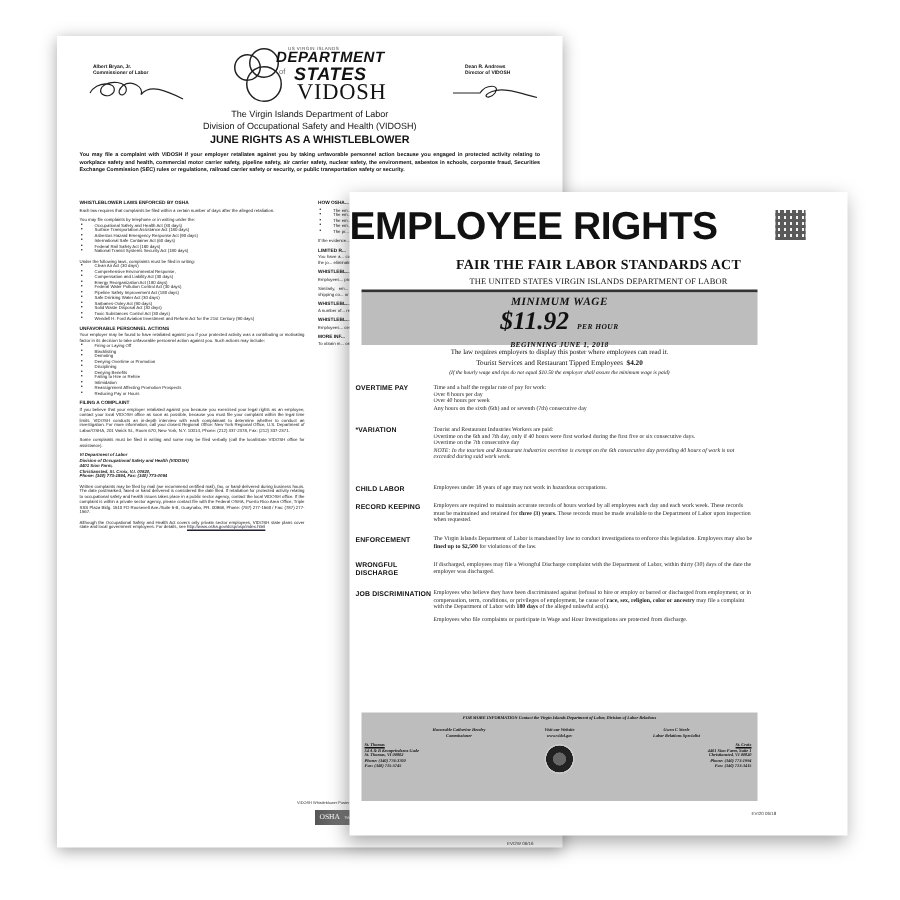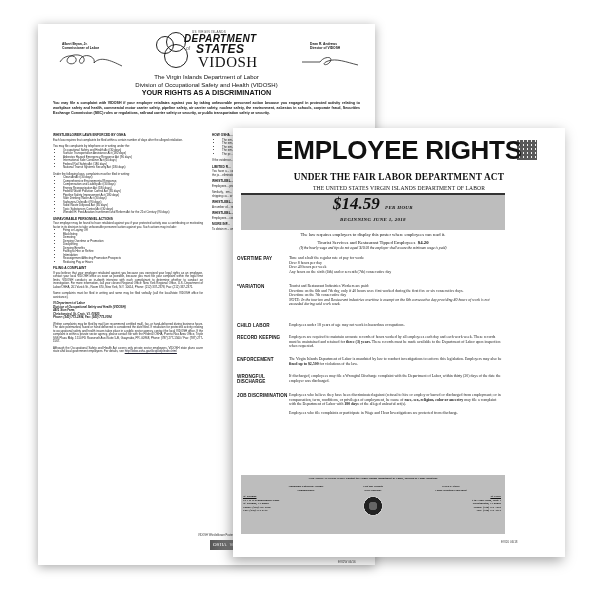--- a/index.html
+++ b/index.html
@@ -38,21 +38,21 @@
   .wb-col li { margin: 0; }
   .wb-col .addr { font-style: italic; font-weight: bold; margin-bottom: 3px; }
   .wb-col a { color: #223; text-decoration: underline; }
 
   .wb-footer { position: absolute; left: 160px; top: 510px; font-size: 2.6px; color: #333; }
   .osha { position: absolute; left: 172px; top: 516px; width: 70px; height: 10px; background: linear-gradient(90deg,#555 0%,#888 40%,#aaa 70%,#666 100%); color: #fff; font-size: 5px; font-weight: bold; font-family: "Liberation Serif", serif; padding-left: 3px; line-height: 10px; box-sizing: border-box; }
   .osha span { font-size: 3px; font-weight: normal; margin-left: 3px; }
   .wb-code { position: absolute; left: 300px; top: 536px; font-size: 3px; color: #444; }
 
   
-  .er-title { position: absolute; left: 0; top: 8px; width: 332px; text-align: center; font-size: 26px; font-weight: bold; letter-spacing: -0.3px; line-height: 28px; }
+  .er-title { position: absolute; left: 0; top: 8px; width: 332px; text-align: left; font-size: 26px; font-weight: bold; letter-spacing: -0.3px; line-height: 28px; }
   .qr { position: absolute; left: 284px; top: 12px; width: 20px; height: 20px; background:
       repeating-linear-gradient(0deg, #222 0 2px, transparent 2px 4px),
       repeating-linear-gradient(90deg, #222 0 2px, #eee 2px 3px, #222 3px 4px);
       opacity: 0.75; }
   .er-sub1 { position: absolute; left: 0; top: 44px; width: 332px; text-align: center; font-family: "Liberation Serif", serif; font-weight: bold; font-size: 9.3px; letter-spacing: 0.2px; }
   .er-sub2 { position: absolute; left: 0; top: 57px; width: 332px; text-align: center; font-family: "Liberation Serif", serif; font-size: 5.6px; letter-spacing: 0.1px; }
   .er-rule { position: absolute; left: 8px; top: 65px; width: 264px; height: 1.5px; background: #333; }
   .wage-box { position: absolute; left: 8px; top: 67px; width: 264px; height: 35px; background: #bdbdbd; text-align: center; font-family: "Liberation Serif", serif; font-style: italic; font-weight: bold; }
   .wage-box .mw { font-size: 7.5px; line-height: 9px; margin-top: 1px; letter-spacing: 0.4px; }
   .wage-box .amt { font-size: 17px; line-height: 17px; }
@@ -110,21 +110,21 @@
       <div class="dept">DEPARTMENT</div>
       <div class="of">of</div>
       <div class="labor">STATES</div>
       <div class="vidosh">VIDOSH</div>
     </div>
   </div>
 
   <div class="wb-titles">
     <div>The Virgin Islands Department of Labor</div>
     <div>Division of Occupational Safety and Health (VIDOSH)</div>
-    <div class="big">YOUR RIGHTS AS A DISCRIMINATION</div>
+    <div class="big">JUNE RIGHTS AS A WHISTLEBLOWER</div>
   </div>
 
   <div class="wb-intro">You may file a complaint with VIDOSH if your employer retaliates against you by taking unfavorable personnel action because you engaged in protected activity relating to workplace safety and health, commercial motor carrier safety, pipeline safety, air carrier safety, nuclear safety, the environment, asbestos in schools, corporate fraud, Securities Exchange Commission (SEC) rules or regulations, railroad carrier safety or security, or public transportation safety or security.</div>
 
   <div class="wb-col left">
     <h4>WHISTLEBLOWER LAWS ENFORCED BY OSHA</h4>
     <p>Each law requires that complaints be filed within a certain number of days after the alleged retaliation.</p>
     <p style="margin-bottom:0">You may file complaints by telephone or in writing under the:</p>
     <ul>
       <li>Occupational Safety and Health Act (30 days)</li>
@@ -200,26 +200,27 @@
   </div>
 
   <div class="wb-footer">VIDOSH Whistleblower Poster 06/...</div>
   <div class="osha"><span style="font-size:5px;margin:0">OSHA</span><span>We Can Help</span></div>
   <div class="wb-code">EVI2W 06/16</div>
 </div>
 
 <div class="page" id="front">
   <div class="er-title">EMPLOYEE RIGHTS</div>
   <div class="qr"></div>
-  <div class="er-sub1">UNDER THE FAIR LABOR DEPARTMENT ACT</div>
+  <div class="er-sub1">FAIR THE FAIR LABOR STANDARDS ACT</div>
   <div class="er-sub2">THE UNITED STATES VIRGIN ISLANDS DEPARTMENT OF LABOR</div>
   <div class="er-rule"></div>
 
   <div class="wage-box">
-    <div class="amt"><span>$14.59</span> <small>PER HOUR</small></div>
+    <div class="mw">MINIMUM WAGE</div>
+    <div class="amt"><span>$11.92</span> <small>PER HOUR</small></div>
     <div class="beg">BEGINNING JUNE 1, 2018</div>
   </div>
 
   <div class="er-law">The law requires employers to display this poster where employees can read it.</div>
   <div class="er-tipped"><span>Tourist Services and Restaurant Tipped Employees</span>&nbsp; <b>$4.20</b></div>
   <div class="er-tipnote">(If the hourly wage and tips do not equal $10.50 the employer shall assure the minimum wage is paid)</div>
 
   <div class="sec" style="top:128px">
     <div class="lbl">OVERTIME PAY</div>
     <div class="txt">

